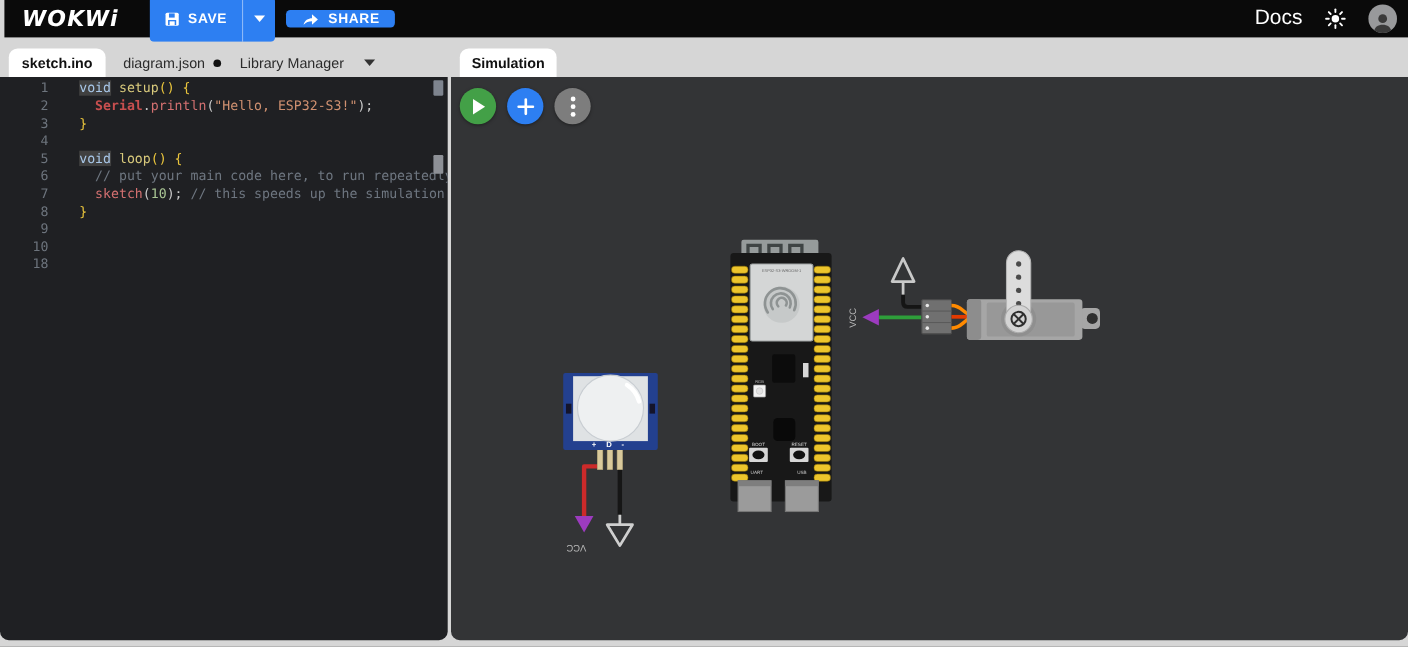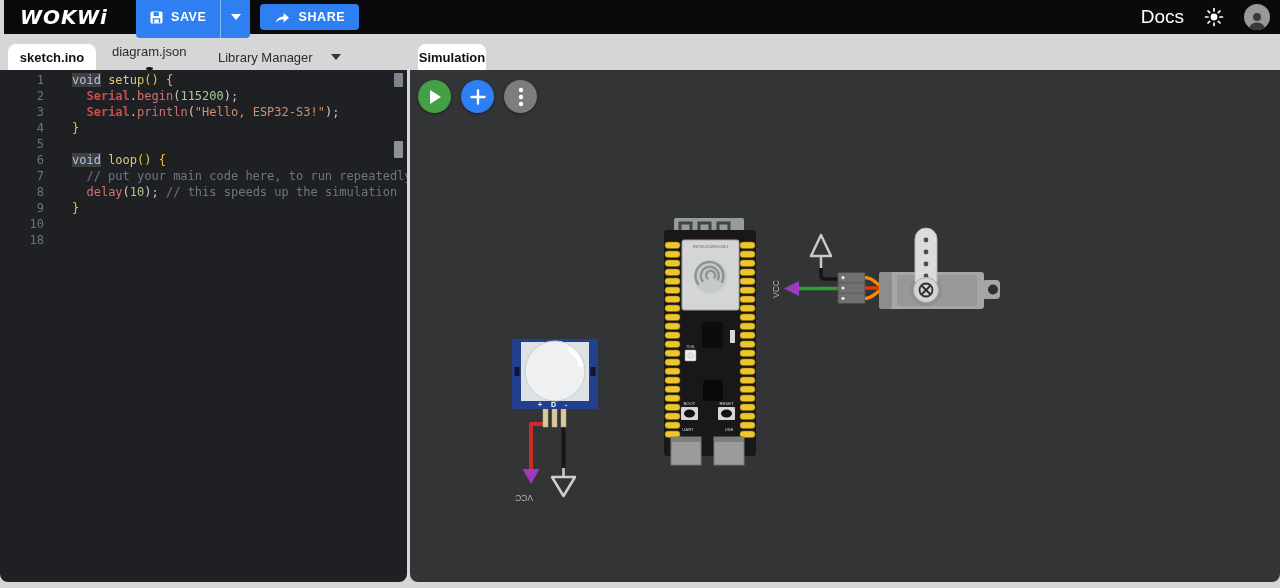--- a/index.html
+++ b/index.html
@@ -12,21 +12,21 @@
             display:flex; align-items:center; }
   .logo { margin-left:16px; color:#fff; font-size:20px; font-weight:bold; font-style:italic;
           letter-spacing:1px; font-family:"DejaVu Sans", sans-serif; cursor:pointer; }
   .btn-split { display:flex; margin-left:28px; height:41px; border-radius:4px; overflow:hidden; }
   .btn-main { display:flex; align-items:center; gap:8px; padding:0 14px; background:var(--accent);
               color:#fff; font-size:12.5px; font-weight:bold; letter-spacing:.6px; cursor:pointer; }
   .btn-caret { width:30px; display:flex; align-items:center; justify-content:center;
                background:var(--accent); border-left:1px solid rgba(255,255,255,.45); cursor:pointer; }
   .caret-w { width:0; height:0; border-left:5px solid transparent; border-right:5px solid transparent;
              border-top:6px solid #fff; }
-  .btn-share { display:flex; align-items:center; gap:8px; margin-left:10px; height:26px; padding:0 14px;
+  .btn-share { display:flex; align-items:center; gap:8px; margin-left:10px; height:16px; padding:0 14px;
                background:var(--accent); color:#fff; font-size:12.5px; font-weight:bold;
                letter-spacing:.6px; border-radius:4px; cursor:pointer; }
   .top-right { margin-left:auto; display:flex; align-items:center; gap:20px; padding-right:14px; }
   .docs { color:#fff; font-size:19px; font-weight:500; cursor:pointer; }
   .avatar { width:26px; height:26px; border-radius:50%; background:#98999b; display:flex;
             align-items:flex-end; justify-content:center; overflow:hidden; cursor:pointer; }
 
   
   .tabbar { position:absolute; left:0; top:34px; width:100%; height:36px; }
   .tab { position:absolute; bottom:0; height:26px; display:flex; align-items:center; gap:8px;
@@ -123,29 +123,29 @@
           <path d="M3,20 C3,14.5 7,12.5 11,12.5 C15,12.5 19,14.5 19,20 Z" fill="#3a3a3a"></path>
         </svg>
       </div>
     </div>
   </div>
 
   <div class="tabbar">
     <div class="tab active" style="left:8px;width:88px;">
       <span>sketch.ino</span>
     </div>
-    <div class="tab" style="left:100px;flex-direction:column;">
+    <div class="tab" style="left:100px;">
       <span>diagram.json</span>
       <span class="dot"></span>
     </div>
     <div class="tab" style="left:206px;">
       <span>Library Manager</span>
       <span class="caret-dark"></span>
     </div>
-    <div class="tab active" style="left:418px;width:68px;justify-content:center;">
+    <div class="tab active" style="left:418px;width:88px;justify-content:center;">
       <span>Simulation</span>
     </div>
   </div>
 
   <div class="editor">
     <div class="code-wrap">
       <div class="gutter" id="gutter">
           <div class="ln">1</div>
           <div class="ln">2</div>
           <div class="ln">3</div>
@@ -153,27 +153,26 @@
           <div class="ln">5</div>
           <div class="ln">6</div>
           <div class="ln">7</div>
           <div class="ln">8</div>
           <div class="ln">9</div>
           <div class="ln">10</div>
           <div class="ln">18</div>
         </div>
       <div class="code-lines" id="code-lines">
           <div class="cl"><span class="tk-kw">void</span><span class="tk-pn"> </span><span class="tk-fn">setup</span><span class="tk-br">() {</span></div>
-          <div class="cl"><span class="tk-pn">  </span><span class="tk-sr">Serial</span><span class="tk-pn">.</span><span class="tk-mth">begin</span><span class="tk-pn">(</span><span class="tk-num">115200</span><span class="tk-pn">);</span></div>
           <div class="cl"><span class="tk-pn">  </span><span class="tk-sr">Serial</span><span class="tk-pn">.</span><span class="tk-mth">println</span><span class="tk-pn">(</span><span class="tk-str">"Hello, ESP32-S3!"</span><span class="tk-pn">);</span></div>
           <div class="cl"><span class="tk-br">}</span></div>
           <div class="cl"></div>
           <div class="cl"><span class="tk-kw">void</span><span class="tk-pn"> </span><span class="tk-fn">loop</span><span class="tk-br">() {</span></div>
           <div class="cl"><span class="tk-cm">  // put your main code here, to run repeatedly:</span></div>
-          <div class="cl"><span class="tk-pn">  </span><span class="tk-mth">delay</span><span class="tk-pn">(</span><span class="tk-num">10</span><span class="tk-pn">); </span><span class="tk-cm">// this speeds up the simulation</span></div>
+          <div class="cl"><span class="tk-pn">  </span><span class="tk-mth">sketch</span><span class="tk-pn">(</span><span class="tk-num">10</span><span class="tk-pn">); </span><span class="tk-cm">// this speeds up the simulation</span></div>
           <div class="cl"><span class="tk-br">}</span></div>
           <div class="cl"></div>
         </div>
     </div>
     <div class="scroll-mark mark1"></div>
     <div class="scroll-mark mark2"></div>
   </div>
 
   <div class="sim">
 

